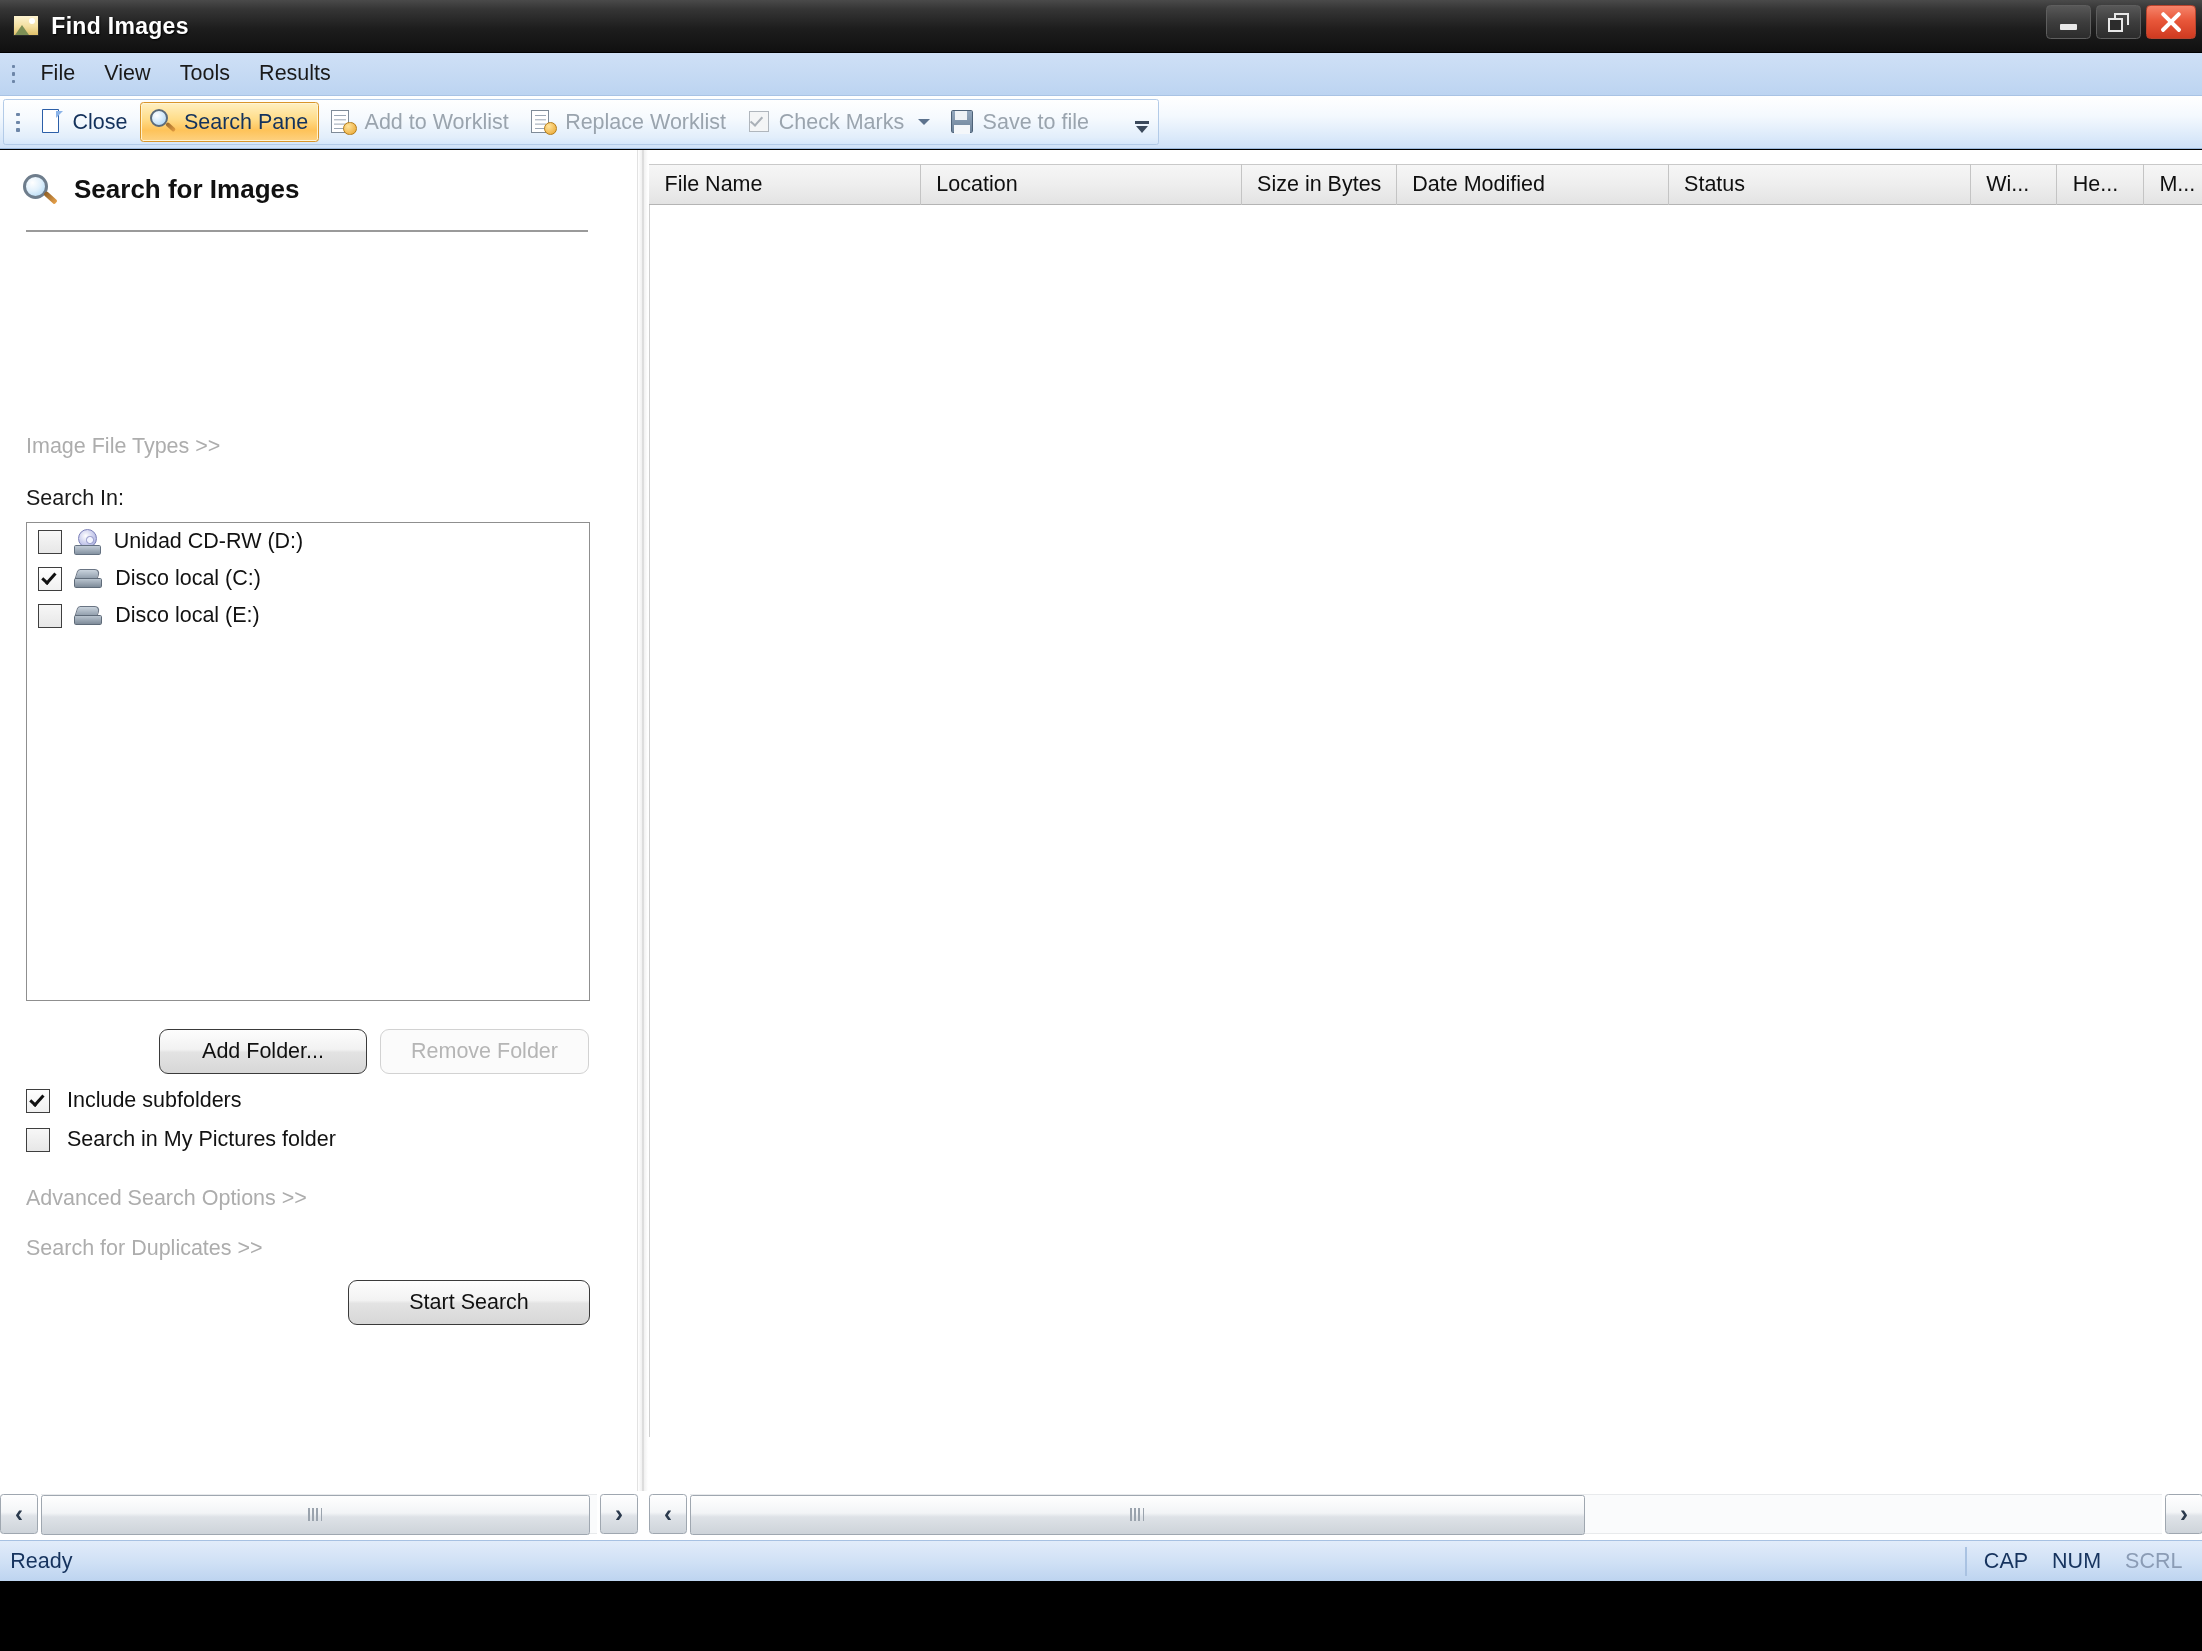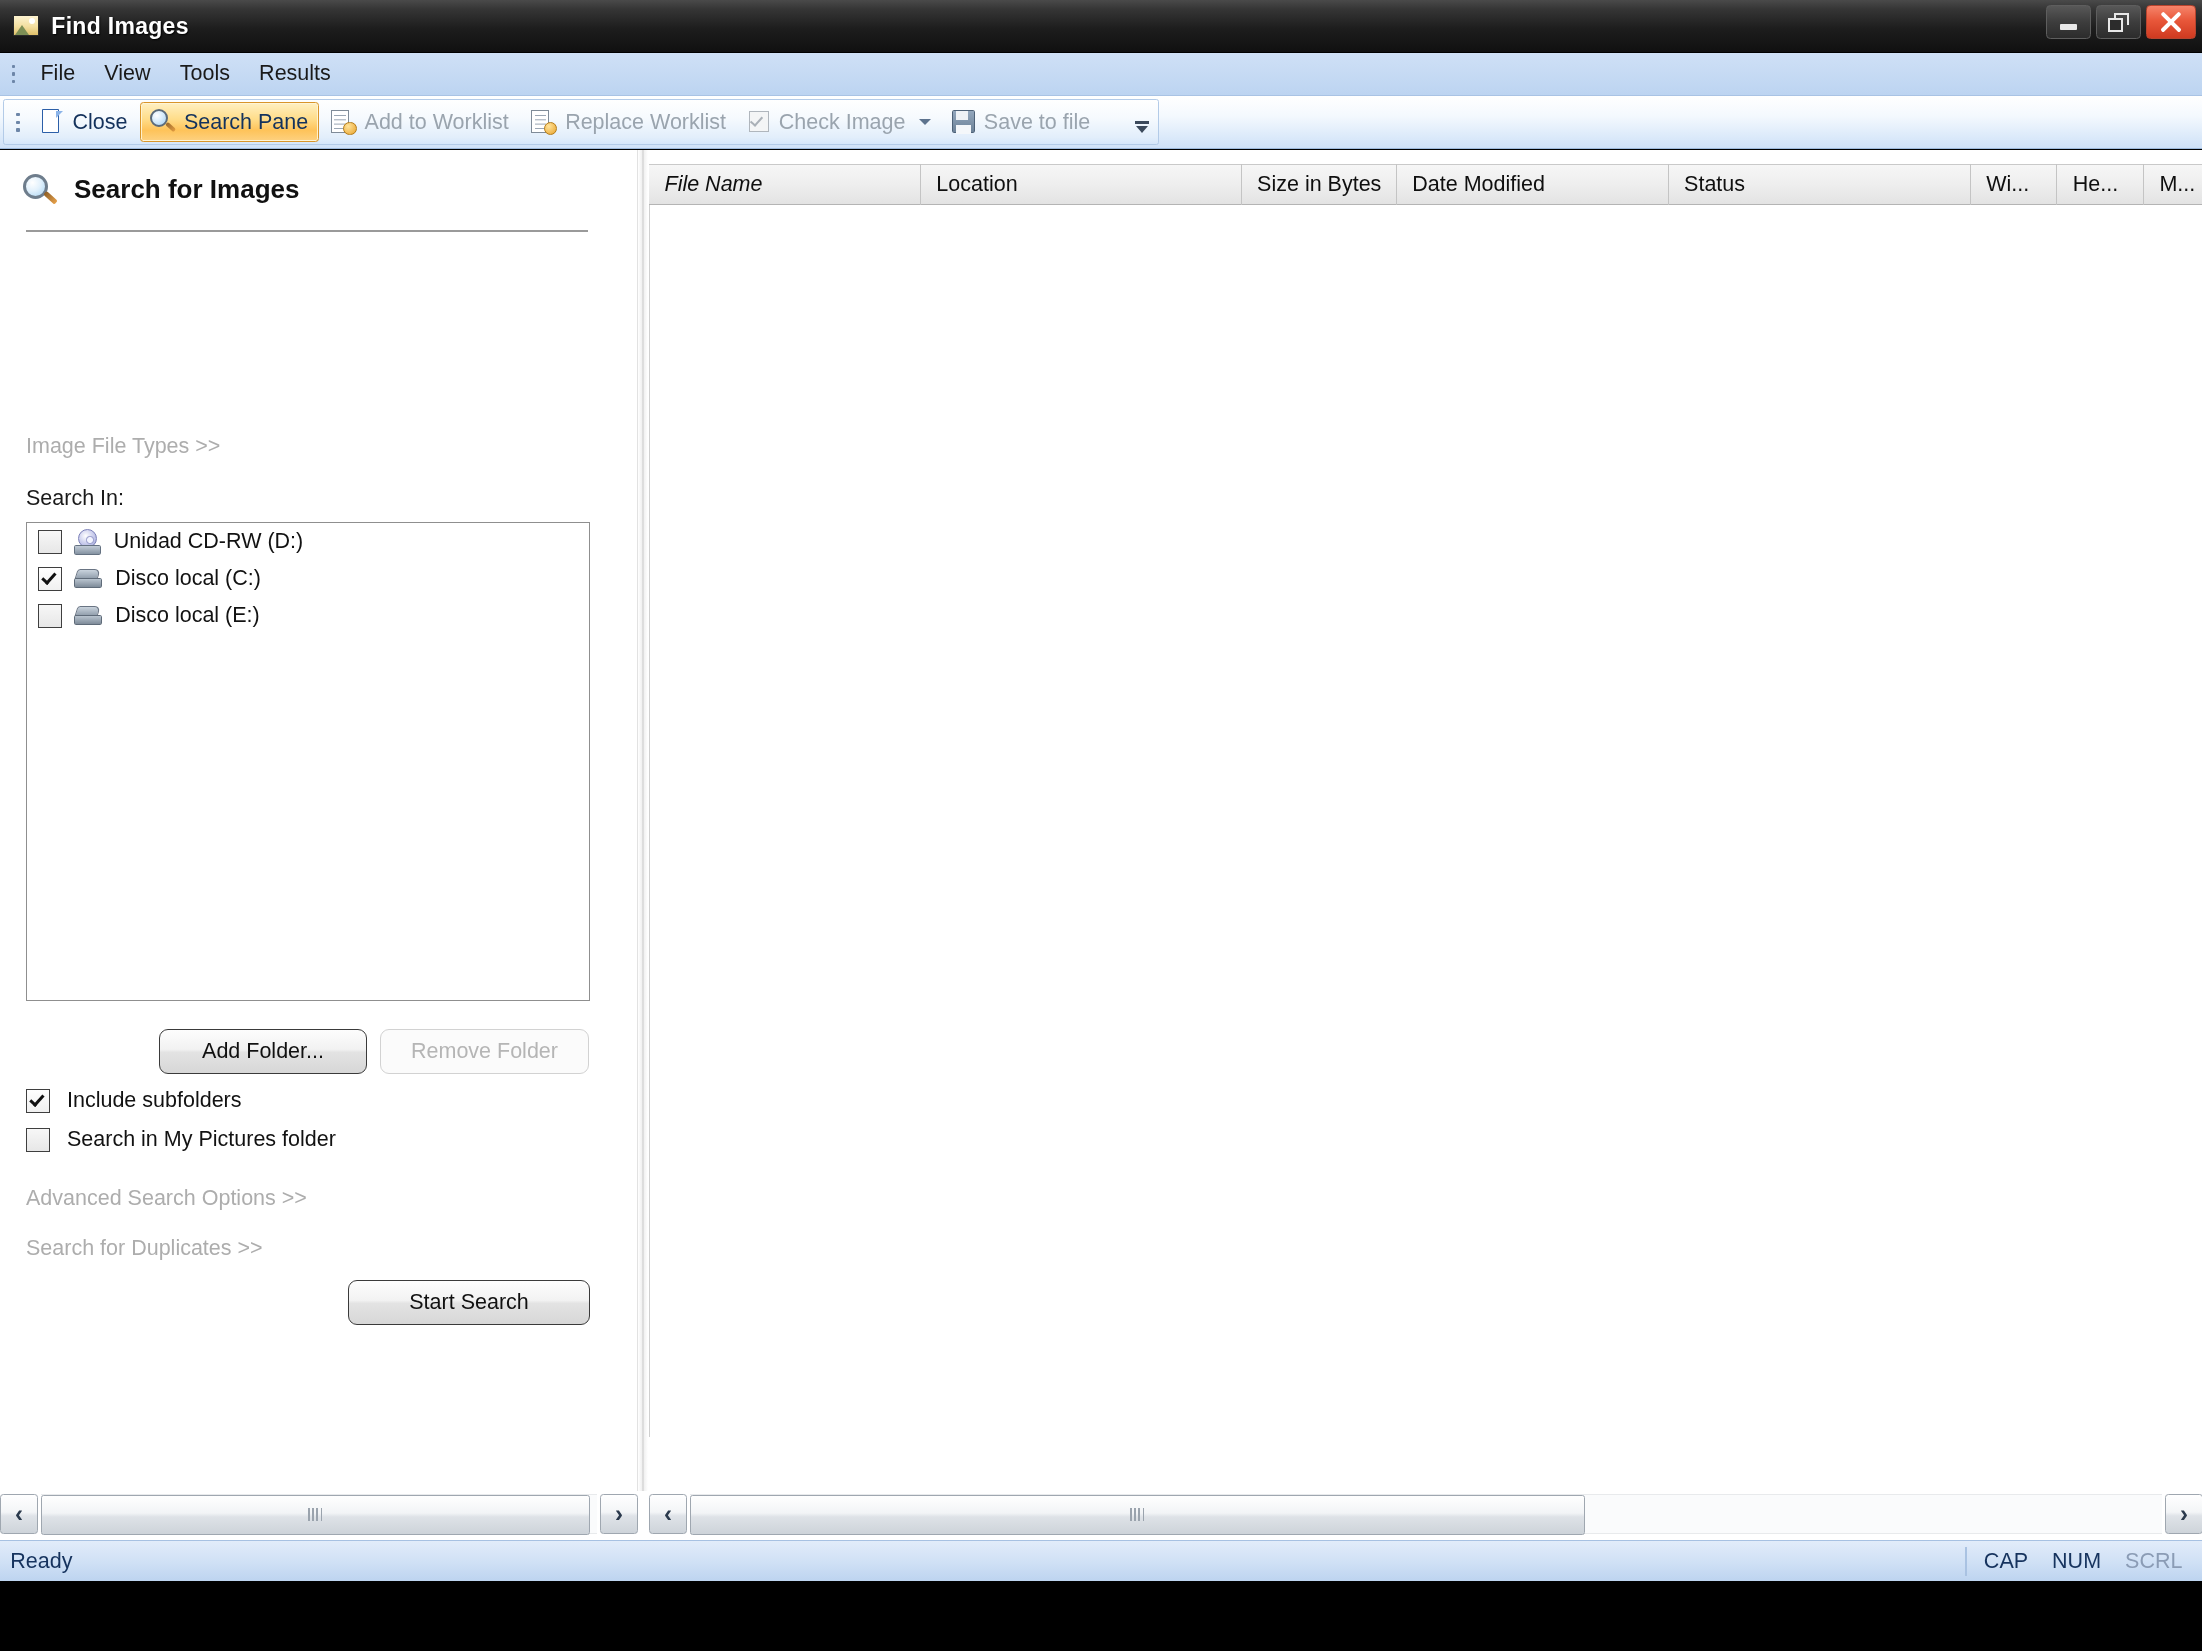--- a/index.html
+++ b/index.html
@@ -492,21 +492,21 @@
             <span class="badge"></span>
           </span>
         <span>Replace Worklist</span>
       </div>
 
       <div class="tb-btn disabled">
         <span class="ic ic-check">
             <span class="bx"></span>
             <span class="tick"></span>
           </span>
-        <span>Check Image</span>
+        <span>Check Marks</span>
       </div>
       <div class="tb-caret"></div>
 
       <div class="tb-btn disabled">
         <span class="ic ic-save">
             <span class="body"></span>
             <span class="shutter"></span>
             <span class="label"></span>
           </span>
         <span>Save to file</span>
@@ -582,21 +582,21 @@
       <a class="link" style="left:26px; top:1036px;">Advanced Search Options &gt;&gt;</a>
       <a class="link" style="left:26px; top:1086px;">Search for Duplicates &gt;&gt;</a>
 
       <div class="btn default" style="left:348px; top:1130px; width:242px;">Start Search</div>
     </div>
 
     <div class="splitter"></div>
 
     <div class="list-pane">
       <div class="lv-header">
-        <div class="lv-col" style="width:277px;font-style:italic;">File Name</div>
+        <div class="lv-col" style="width:277px;">File Name</div>
         <div class="lv-col" style="width:327px;">Location</div>
         <div class="lv-col" style="width:158px;">Size in Bytes</div>
         <div class="lv-col" style="width:277px;">Date Modified</div>
         <div class="lv-col" style="width:308px;">Status</div>
         <div class="lv-col" style="width:88px;">Wi...</div>
         <div class="lv-col" style="width:88px;">He...</div>
         <div class="lv-col" style="width:60px; border-right:none;">M...</div>
       </div>
       <div class="lv-body"></div>
     </div>

